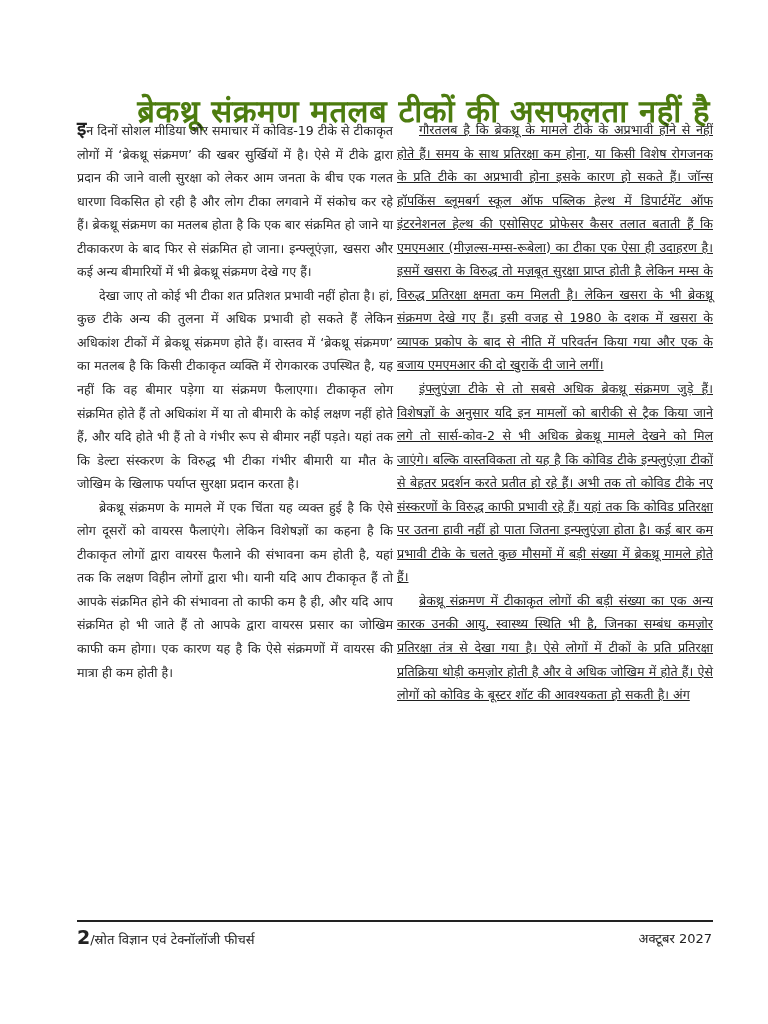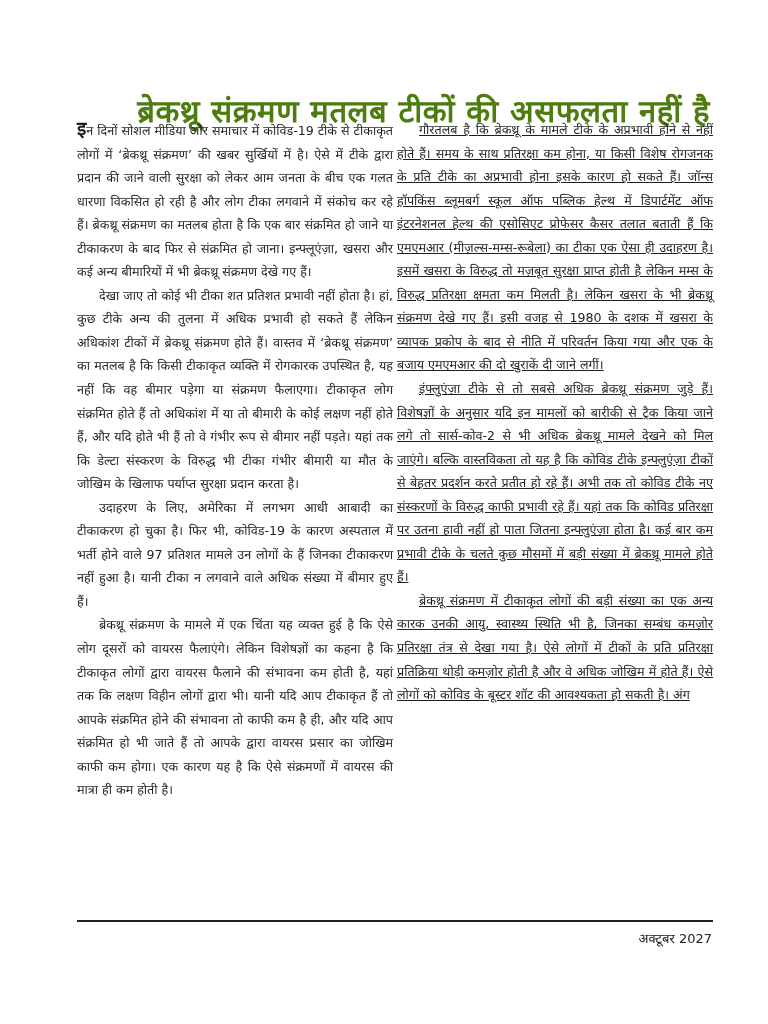--- a/index.html
+++ b/index.html
@@ -39,25 +39,27 @@
 </style>
 </head>
 <body>
 
 <div class="page">
   <h1 class="headline">ब्रेकथ्रू संक्रमण मतलब टीकों की असफलता नहीं है</h1>
 
   <div class="col col-left">
     <p class="first"><span class="dropcap">इ</span><span>न दिनों सोशल मीडिया और समाचार में कोविड-19 टीके से टीकाकृत लोगों में ‘ब्रेकथ्रू संक्रमण’ की खबर सुर्खियों में है। ऐसे में टीके द्वारा प्रदान की जाने वाली सुरक्षा को लेकर आम जनता के बीच एक गलत धारणा विकसित हो रही है और लोग टीका लगवाने में संकोच कर रहे हैं। ब्रेकथ्रू संक्रमण का मतलब होता है कि एक बार संक्रमित हो जाने या टीकाकरण के बाद फिर से संक्रमित हो जाना। इन्फ्लूएंज़ा, खसरा और कई अन्य बीमारियों में भी ब्रेकथ्रू संक्रमण देखे गए हैं।</span></p>
     <p>देखा जाए तो कोई भी टीका शत प्रतिशत प्रभावी नहीं होता है। हां, कुछ टीके अन्य की तुलना में अधिक प्रभावी हो सकते हैं लेकिन अधिकांश टीकों में ब्रेकथ्रू संक्रमण होते हैं। वास्तव में ‘ब्रेकथ्रू संक्रमण’ का मतलब है कि किसी टीकाकृत व्यक्ति में रोगकारक उपस्थित है, यह नहीं कि वह बीमार पड़ेगा या संक्रमण फैलाएगा। टीकाकृत लोग संक्रमित होते हैं तो अधिकांश में या तो बीमारी के कोई लक्षण नहीं होते हैं, और यदि होते भी हैं तो वे गंभीर रूप से बीमार नहीं पड़ते। यहां तक कि डेल्टा संस्करण के विरुद्ध भी टीका गंभीर बीमारी या मौत के जोखिम के खिलाफ पर्याप्त सुरक्षा प्रदान करता है।</p>
-    <p>उदाहरण के लिए, अमेरिका में लगभग आधी आबादी का टीकाकरण हो चुका है। फिर भी, कोविड-19 के कारण अस्पताल में भर्ती होने वाले 97 प्रतिशत मामले उन लोगों के हैं जिनका टीकाकरण नहीं हुआ है। यानी टीका न लगवाने वाले अधिक संख्या में बीमार हुए हैं।</p>
     <p>ब्रेकथ्रू संक्रमण के मामले में एक चिंता यह व्यक्त हुई है कि ऐसे लोग दूसरों को वायरस फैलाएंगे। लेकिन विशेषज्ञों का कहना है कि टीकाकृत लोगों द्वारा वायरस फैलाने की संभावना कम होती है, यहां तक कि लक्षण विहीन लोगों द्वारा भी। यानी यदि आप टीकाकृत हैं तो आपके संक्रमित होने की संभावना तो काफी कम है ही, और यदि आप संक्रमित हो भी जाते हैं तो आपके द्वारा वायरस प्रसार का जोखिम काफी कम होगा। एक कारण यह है कि ऐसे संक्रमणों में वायरस की मात्रा ही कम होती है।</p>
   </div>
 
   <div class="col col-right">
     <p>गौरतलब है कि ब्रेकथ्रू के मामले टीके के अप्रभावी होने से नहीं होते हैं। समय के साथ प्रतिरक्षा कम होना, या किसी विशेष रोगजनक के प्रति टीके का अप्रभावी होना इसके कारण हो सकते हैं। जॉन्स हॉपकिंस ब्लूमबर्ग स्कूल ऑफ पब्लिक हेल्थ में डिपार्टमेंट ऑफ इंटरनेशनल हेल्थ की एसोसिएट प्रोफेसर कैसर तलात बताती हैं कि एमएमआर (मीज़ल्स-मम्स-रूबेला) का टीका एक ऐसा ही उदाहरण है। इसमें खसरा के विरुद्ध तो मज़बूत सुरक्षा प्राप्त होती है लेकिन मम्स के विरुद्ध प्रतिरक्षा क्षमता कम मिलती है। लेकिन खसरा के भी ब्रेकथ्रू संक्रमण देखे गए हैं। इसी वजह से 1980 के दशक में खसरा के व्यापक प्रकोप के बाद से नीति में परिवर्तन किया गया और एक के बजाय एमएमआर की दो खुराकें दी जाने लगीं।</p>
     <p>इंफ्लुएंज़ा टीके से तो सबसे अधिक ब्रेकथ्रू संक्रमण जुड़े हैं। विशेषज्ञों के अनुसार यदि इन मामलों को बारीकी से ट्रैक किया जाने लगे तो सार्स-कोव-2 से भी अधिक ब्रेकथ्रू मामले देखने को मिल जाएंगे। बल्कि वास्तविकता तो यह है कि कोविड टीके इन्फ्लुएंज़ा टीकों से बेहतर प्रदर्शन करते प्रतीत हो रहे हैं। अभी तक तो कोविड टीके नए संस्करणों के विरुद्ध काफी प्रभावी रहे हैं। यहां तक कि कोविड प्रतिरक्षा पर उतना हावी नहीं हो पाता जितना इन्फ्लुएंज़ा होता है। कई बार कम प्रभावी टीके के चलते कुछ मौसमों में बड़ी संख्या में ब्रेकथ्रू मामले होते हैं।</p>
     <p>ब्रेकथ्रू संक्रमण में टीकाकृत लोगों की बड़ी संख्या का एक अन्य कारक उनकी आयु, स्वास्थ्य स्थिति भी है, जिनका सम्बंध कमज़ोर प्रतिरक्षा तंत्र से देखा गया है। ऐसे लोगों में टीकों के प्रति प्रतिरक्षा प्रतिक्रिया थोड़ी कमज़ोर होती है और वे अधिक जोखिम में होते हैं। ऐसे लोगों को कोविड के बूस्टर शॉट की आवश्यकता हो सकती है। अंग</p>
   </div>
 
   <div class="rule"></div>
+  <div class="footer-left">
+    <span class="pgnum">2</span><span>/स्रोत विज्ञान एवं टेक्नॉलॉजी फीचर्स</span>
+  </div>
   <div class="footer-right">अक्टूबर 2027</div>
 </div>
 
 </body></html>

